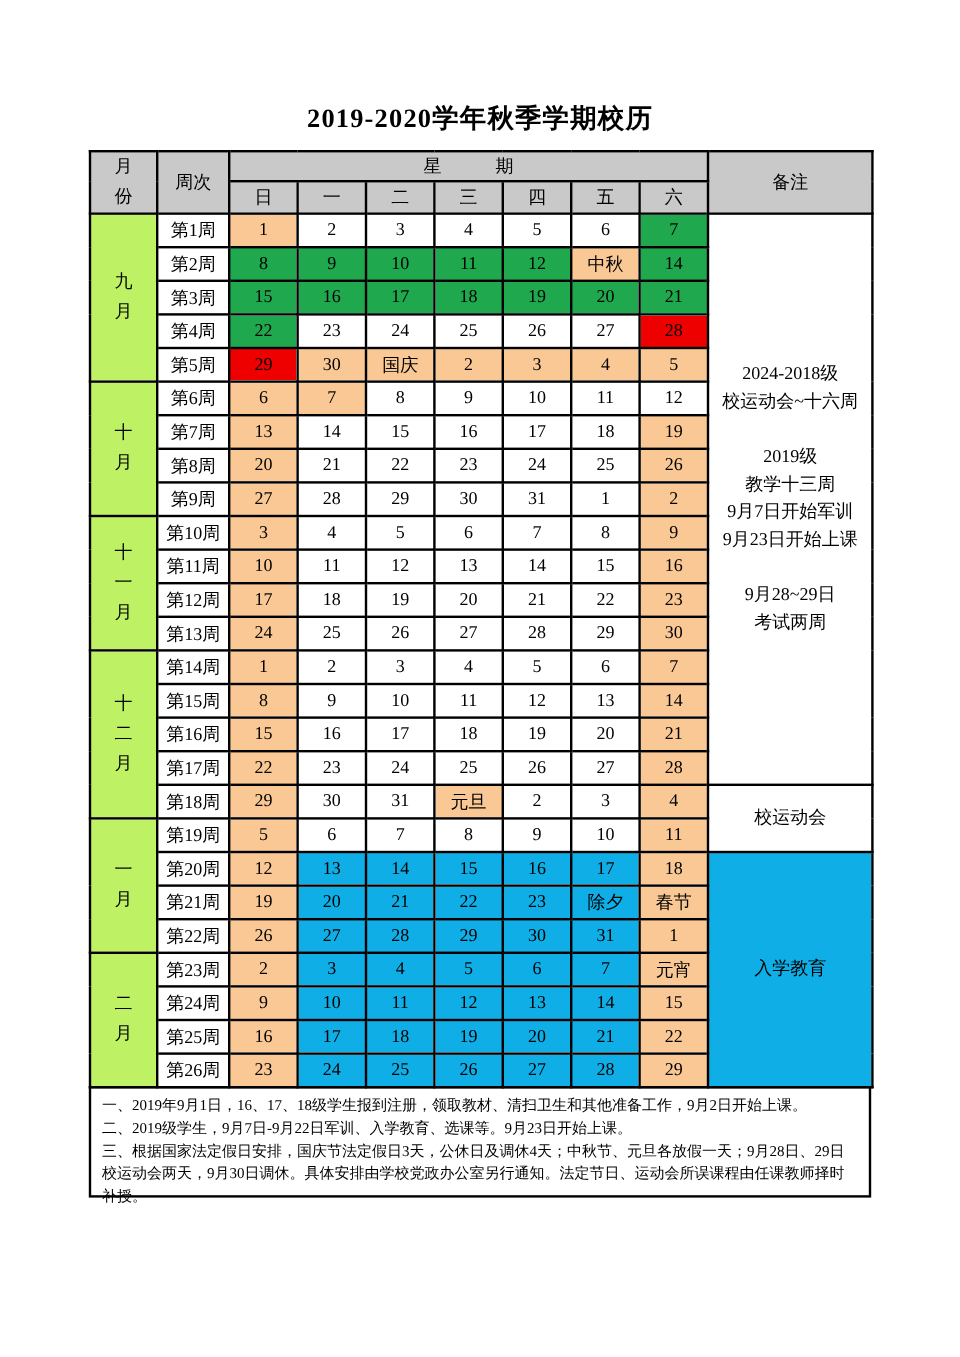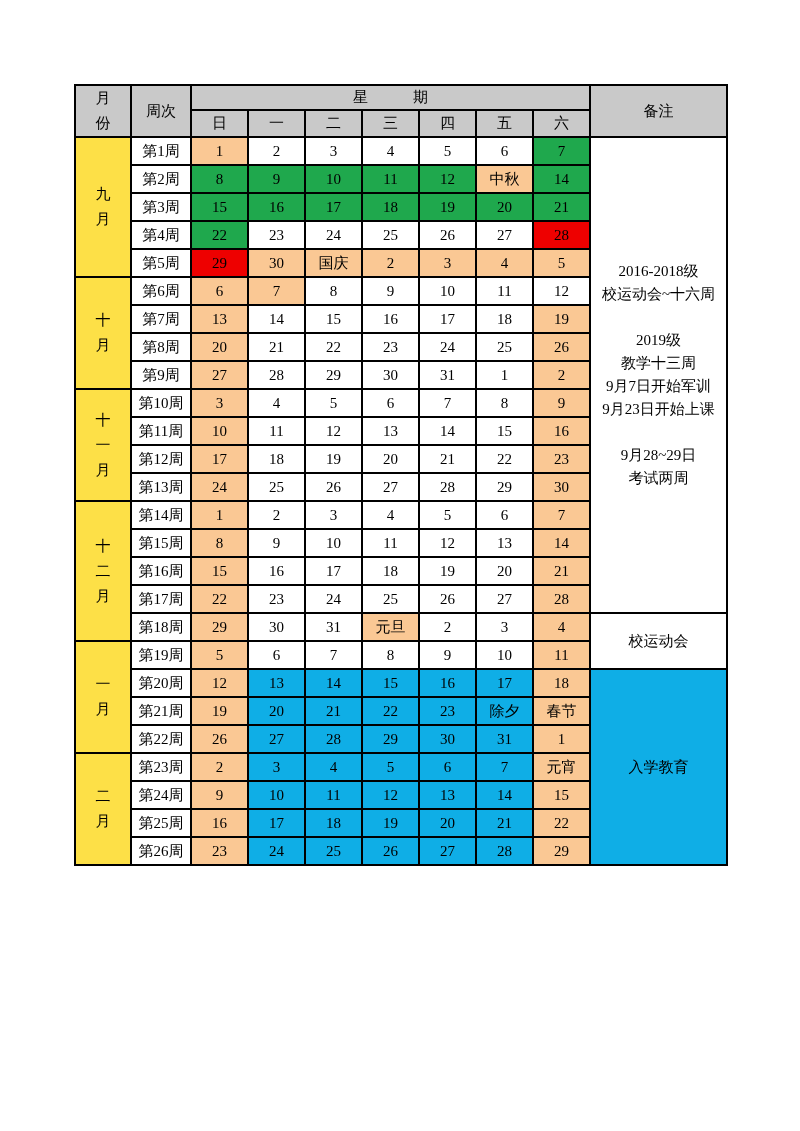--- a/index.html
+++ b/index.html
@@ -18,39 +18,40 @@
   }
   table.cal td{
     border:2px solid #000;text-align:center;vertical-align:middle;
     padding:0;font-size:15px;overflow:hidden;
   }
   tr.hrow1 td{height:23px;}
   tr.hrow2 td{height:25px;}
   td.hdr{background:var(--hgray,#C9C9C9);}
   td.week{height:26px;font-size:14px;background:#fff;}
   td.day{height:26px;font-size:15px;}
-  td.month-cell{background:#fde047;}
+  td.month-cell{background:#bef264;}
   .vtext{
     width:17px;margin:0 auto;word-break:break-all;line-height:25px;font-size:15px;
     text-align:center;
   }
   td.remark{font-size:15px;line-height:23px;}
   .remark-line{min-height:23px;}
   .notes{
     width:652px;margin-left:74px;margin-top:-2px;height:93px;
     border:2px solid #000;box-sizing:border-box;
     padding:5px 9px;font-size:12.5px;line-height:19px;text-align:left;
   }
   .notes p{margin:0;}
 </style>
 </head>
 <body>
 
 <div class="page">
 
+  <div class="title">2019-2020学年秋季学期校历</div>
 
   <table class="cal">
     <colgroup>
       <col style="width:56px">
         <col style="width:60px">
       <col style="width:57px">
         <col style="width:57px">
         <col style="width:57px">
       <col style="width:57px">
         <col style="width:57px">
@@ -82,21 +83,21 @@
           </td>
           <td class="week">第1周</td>
           <td class="day" style="background-color: rgb(250, 200, 148);">1</td>
           <td class="day" style="background-color: rgb(255, 255, 255);">2</td>
           <td class="day" style="background-color: rgb(255, 255, 255);">3</td>
           <td class="day" style="background-color: rgb(255, 255, 255);">4</td>
           <td class="day" style="background-color: rgb(255, 255, 255);">5</td>
           <td class="day" style="background-color: rgb(255, 255, 255);">6</td>
           <td class="day" style="background-color: rgb(31, 168, 77);">7</td>
           <td class="remark" rowspan="17" style="background-color: rgb(255, 255, 255);">
-            <div class="remark-line">2016-2018级</div>
+            <div class="remark-line">2024-2018级</div>
             <div class="remark-line">校运动会~十六周</div>
             <div class="remark-line"></div>
             <div class="remark-line">2019级</div>
             <div class="remark-line">教学十三周</div>
             <div class="remark-line">9月7日开始军训</div>
             <div class="remark-line">9月23日开始上课</div>
             <div class="remark-line"></div>
             <div class="remark-line">9月28~29日</div>
             <div class="remark-line">考试两周</div>
           </td>
@@ -368,14 +369,19 @@
           <td class="day" style="background-color: rgb(15, 174, 230);">24</td>
           <td class="day" style="background-color: rgb(15, 174, 230);">25</td>
           <td class="day" style="background-color: rgb(15, 174, 230);">26</td>
           <td class="day" style="background-color: rgb(15, 174, 230);">27</td>
           <td class="day" style="background-color: rgb(15, 174, 230);">28</td>
           <td class="day" style="background-color: rgb(250, 200, 148);">29</td>
         </tr>
       </tbody>
   </table>
 
+  <div class="notes">
+    <p>一、2019年9月1日，16、17、18级学生报到注册，领取教材、清扫卫生和其他准备工作，9月2日开始上课。</p>
+    <p>二、2019级学生，9月7日-9月22日军训、入学教育、选课等。9月23日开始上课。</p>
+    <p>三、根据国家法定假日安排，国庆节法定假日3天，公休日及调休4天；中秋节、元旦各放假一天；9月28日、29日校运动会两天，9月30日调休。具体安排由学校党政办公室另行通知。法定节日、运动会所误课程由任课教师择时补授。</p>
+  </div>
 
 </div>
 
 </body></html>

